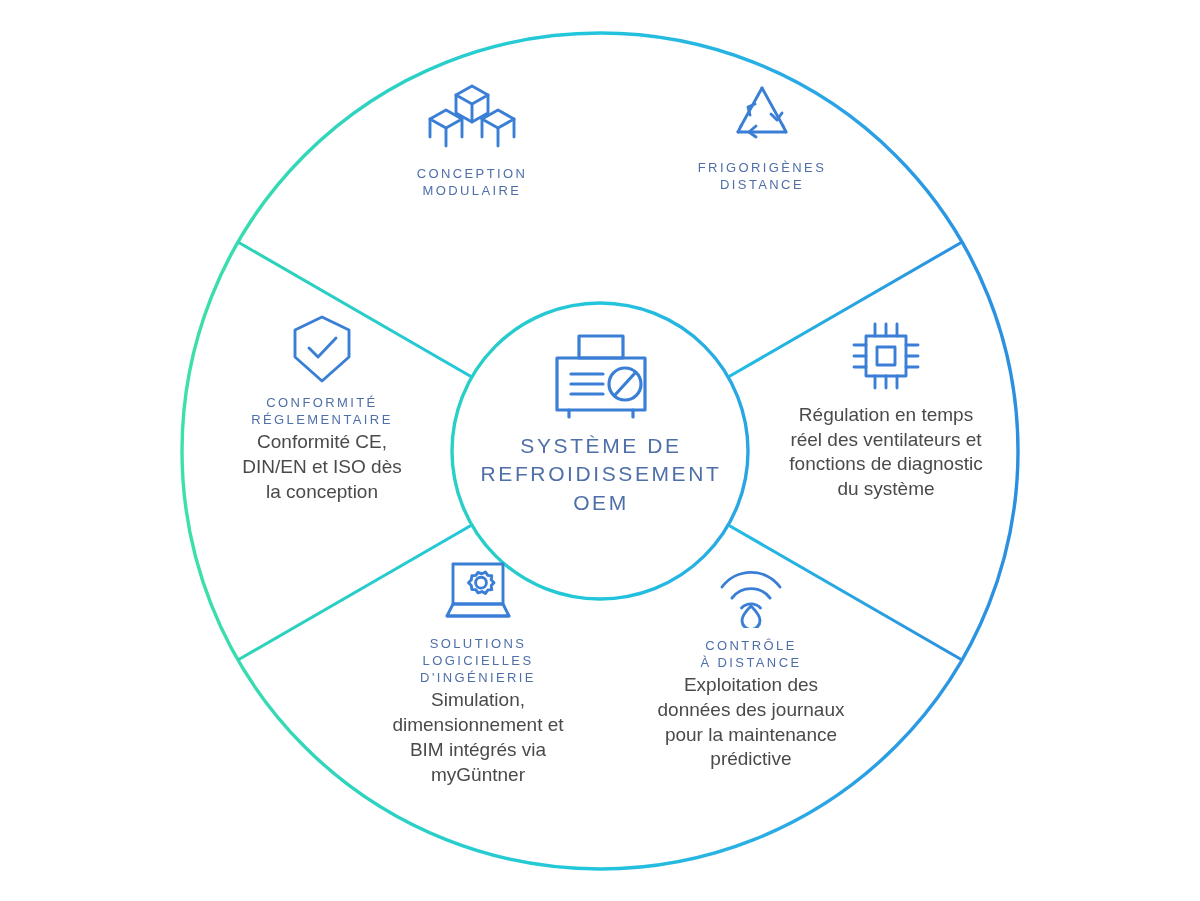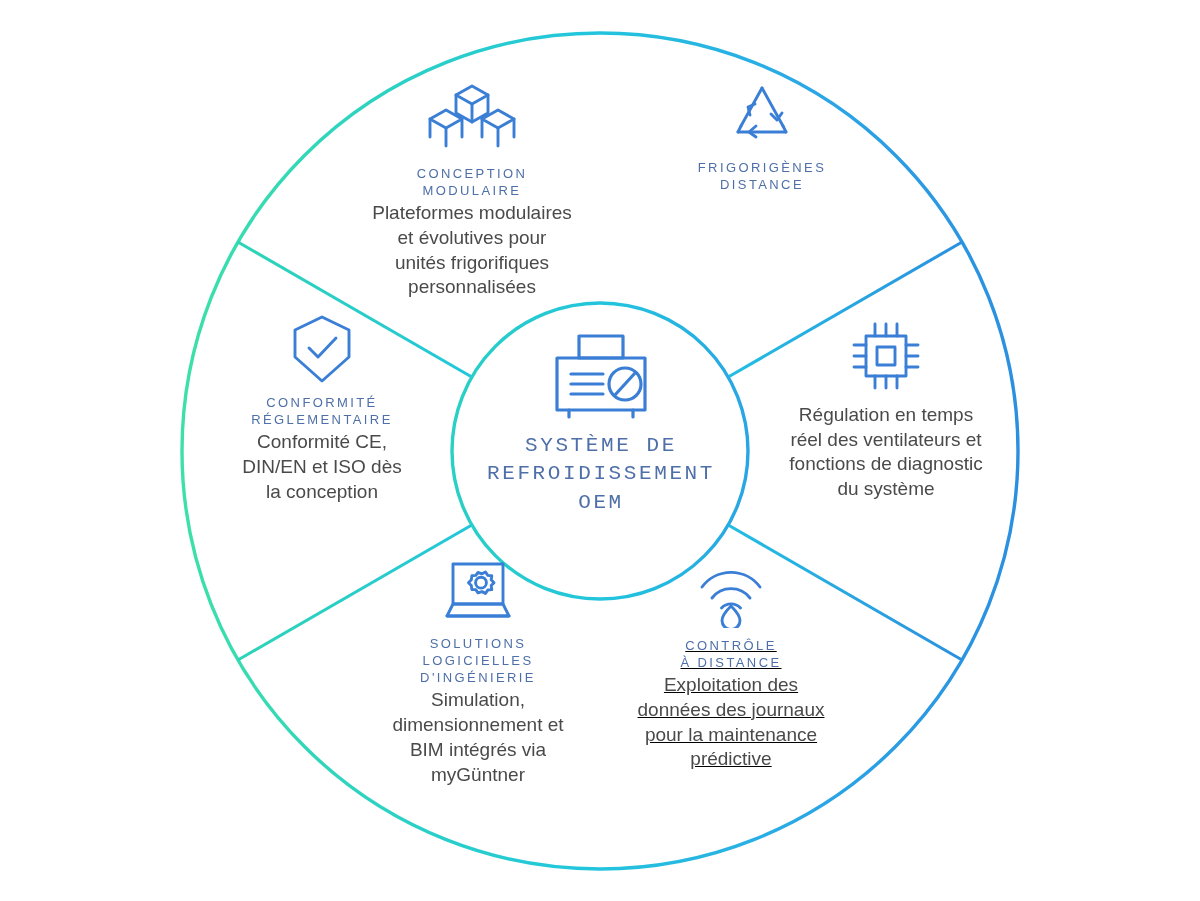--- a/index.html
+++ b/index.html
@@ -38,39 +38,38 @@
     font-size:19px;
     line-height:1.30;
     white-space:pre-line;
   }
   .seg .desc sub{font-size:0.72em;line-height:0;vertical-align:-0.28em;}
 
   
   #seg-modular   {left:322px; top:82px;  width:300px;}
   #seg-refrig    {left:618px; top:82px;  width:288px;}
   #seg-controls  {left:745px; top:318px; width:282px;}
-  #seg-remote    {left:594px; top:562px; width:274px;text-decoration:underline;}
+  #seg-remote    {left:614px; top:562px; width:274px;}
   #seg-software  {left:338px; top:560px; width:280px;}
   #seg-compliance{left:182px; top:313px; width:280px;}
 
   
   #hub{
     position:absolute;
     left:455px; top:330px;
     width:292px; height:248px;
     text-align:center;
   }
   #hub .hub-title{
     display:block;
     color:#4E6FA8;
     font-size:21px;
     letter-spacing:2.6px;
     line-height:1.35;
     white-space:pre-line;
-    font-family:Liberation Mono, monospace;
   }
   #hub .icon{display:block;margin:0 auto 10px auto;line-height:0;}
 </style>
 </head>
 <body>
 
 <div id="stage">
 
   <svg id="wheel" viewBox="0 0 1200 901">
     <defs>
@@ -142,24 +141,20 @@
 
         <path d="M22 28 L38 37 L22 46 L6 37 Z"></path>
         <path d="M6 37 L6 55 M22 46 L22 64 M38 37 L38 55"></path>
 
         <path d="M74 28 L90 37 L74 46 L58 37 Z"></path>
         <path d="M58 37 L58 55 M74 46 L74 64 M90 37 L90 55"></path>
       </svg>
     </span>
     <span class="title">CONCEPTION
 MODULAIRE</span>
-    <span class="desc">Plateformes modulaires
-et évolutives pour
-unités frigorifiques
-personnalisées</span>
   </div>
 
   <div class="seg" id="seg-refrig">
     <span class="icon">
       <svg width="74" height="68" viewBox="0 0 74 68" fill="none" stroke="#3A7FD5" stroke-width="2.9" stroke-linecap="round" stroke-linejoin="round">
         <path d="M37 6 L58 44"></path>
         <path d="M16 44 L37 6"></path>
         <path d="M13 50 L61 50"></path>
         <path d="M58 44 L61 50"></path>
         <path d="M16 44 L13 50"></path>

